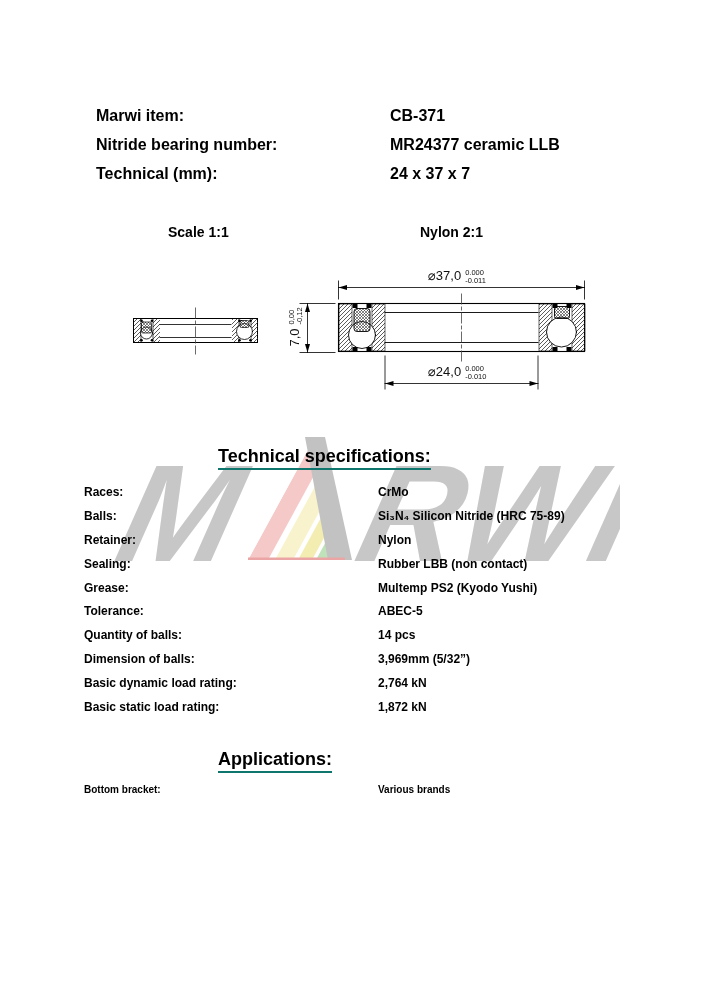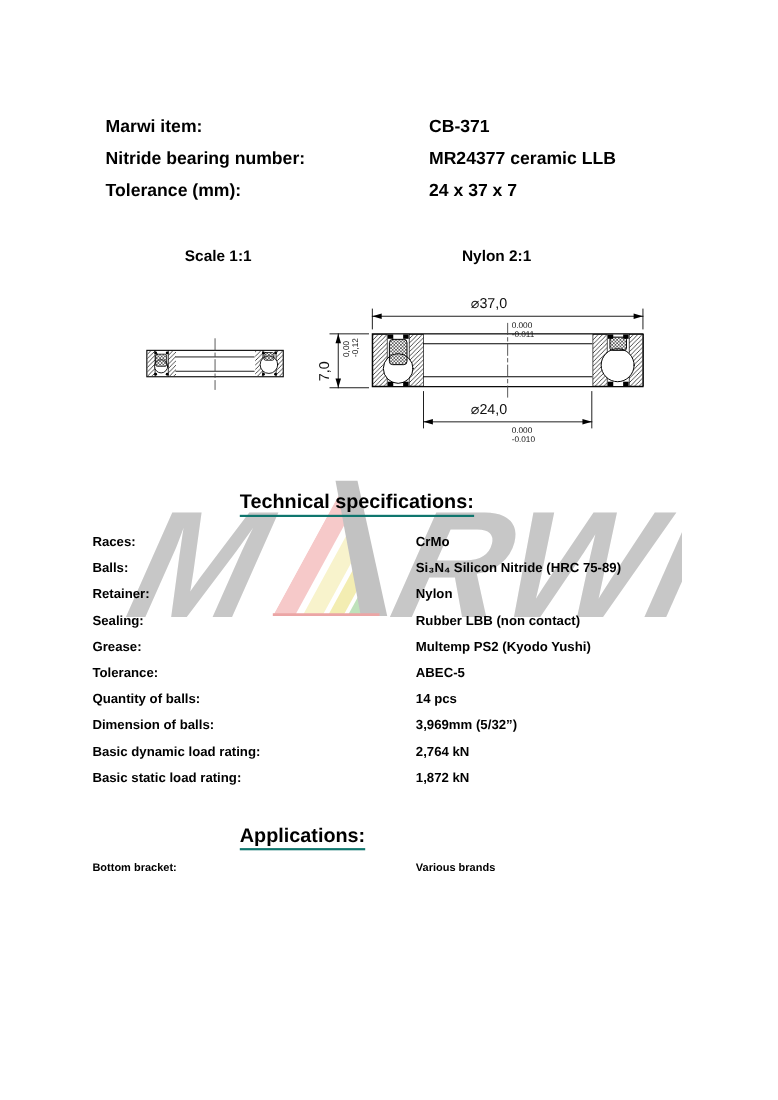--- a/index.html
+++ b/index.html
@@ -7,21 +7,21 @@
     position:relative;width:707px;height:1000px;background:#fff;overflow:hidden;
     font-family:"Liberation Sans","DejaVu Sans",sans-serif;color:#000;
   }
   
   .hrow{position:absolute;left:84px;width:560px;display:flex;font-size:16px;font-weight:bold;line-height:19px;margin-left:12px;}
   .hrow .hlabel{width:294px;}
   .scale-label{position:absolute;font-size:14px;font-weight:bold;}
   
   .drawings-svg{position:absolute;left:90px;top:250px;width:540px;height:160px;}
   .dim-label{position:absolute;display:flex;align-items:flex-start;gap:4px;font-size:13px;font-weight:400;color:#111;line-height:15px;justify-content:center;}
-  .tolstack{display:flex;flex-direction:column;font-size:7.5px;line-height:8px;padding-top:1px;margin-top:23px;}
+  .tolstack{display:flex;flex-direction:column;font-size:7.5px;line-height:8px;padding-top:1px;}
   .dim-rot{left:269px;top:314px;width:62px;height:26px;transform:rotate(-90deg);justify-content:center;}
   
   .wm-svg{position:absolute;left:100px;top:430px;width:520px;height:140px;z-index:0;}
   .wm-letters{font-family:"Liberation Sans","DejaVu Sans",sans-serif;font-weight:bold;font-style:italic;font-size:138px;}
   
   .section-heading{position:absolute;font-size:18px;font-weight:bold;border-bottom:2px solid #0f766e;padding-bottom:1px;z-index:2;}
   .spec-table{position:absolute;left:84px;top:481px;width:560px;z-index:2;}
   .spec-row{display:flex;height:23.9px;line-height:23.9px;font-size:12px;font-weight:bold;}
   .spec-row .spec-label{width:294px;}
   .app-row{position:absolute;left:84px;top:783px;width:560px;display:flex;font-size:10px;font-weight:bold;line-height:14px;z-index:2;}
@@ -35,21 +35,21 @@
 
   <div class="hrow" style="top:106px">
     <span class="hlabel">Marwi item:</span>
     <span class="hvalue">CB-371</span>
   </div>
   <div class="hrow" style="top:135px">
     <span class="hlabel">Nitride bearing number:</span>
     <span class="hvalue">MR24377 ceramic LLB</span>
   </div>
   <div class="hrow" style="top:164px">
-    <span class="hlabel">Tolerance (mm):</span>
+    <span class="hlabel">Technical (mm):</span>
     <span class="hvalue">24 x 37 x 7</span>
   </div>
 
   <span class="scale-label" style="left:168px;top:224px">Scale 1:1</span>
   <span class="scale-label" style="left:420px;top:224px">Nylon 2:1</span>
 
   <svg class="drawings-svg" viewBox="90 250 540 160">
     <defs>
       <pattern id="hatch" patternUnits="userSpaceOnUse" width="4" height="4">
         <path d="M0 4 L4 0" stroke="#333" stroke-width="0.8"></path>

